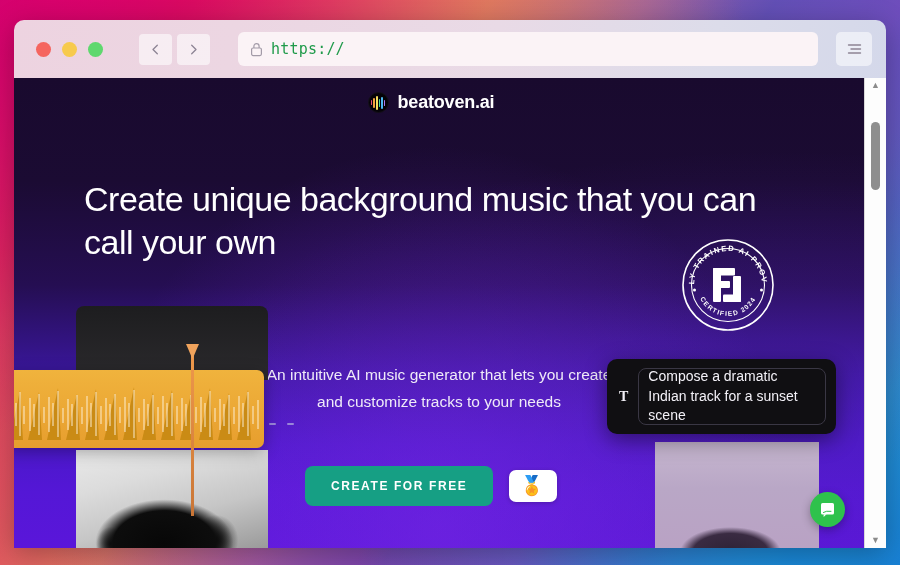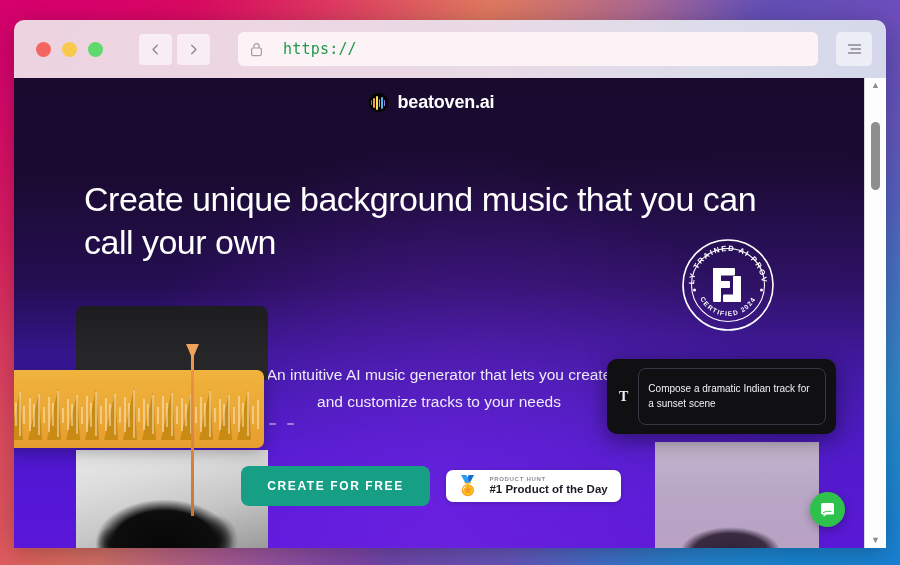--- a/index.html
+++ b/index.html
@@ -82,21 +82,21 @@
   }
   .navbtn svg { display:block; }
 
   #urlbar {
     flex: 1;
     height: 34px;
     background: #fbf3f6;
     border-radius: 6px;
     display: flex;
     align-items: center;
-    gap: 20px;
+    gap: 8px;
     padding: 0 12px;
     min-width: 0;
   }
   #urlbar .lock { flex: none; display:block; }
   #url-text {
     font-family: "DejaVu Sans Mono", monospace;
     font-size: 15px;
     color: #1f9a4a;
     letter-spacing: .2px;
     white-space: nowrap;
@@ -317,21 +317,21 @@
     font-family: "Liberation Serif", serif;
   }
   #prompt-field {
     flex: 1;
     align-self: stretch;
     margin: 9px 0;
     border: 1px solid #3a3744;
     border-radius: 8px;
     padding: 15px 9px;
     color: #f3f1f7;
-    font-size: 10px;
+    font-size: 14px;
     line-height: 1.42;
     display: flex; align-items: center;
     background: transparent;
   }
 
   
   #gallery-card {
     position: absolute;
     left: 641px; top: 364px;
     width: 164px; height: 106px;
@@ -575,24 +575,20 @@
           <div id="prompt-field">Compose a dramatic Indian track for a sunset scene</div>
         </div>
 
         <div id="gallery-card"></div>
 
         <div id="cta-row">
           <button id="cta-primary">CREATE FOR FREE</button>
 
           <div id="ph-badge">
             <span id="ph-medal">🏅</span>
-            <span id="ph-text">
-              <span id="ph-kicker">PRODUCT HUNT</span>
-              <span id="ph-title">#1 Product of the Day</span>
-            </span>
           </div>
         </div>
 
         <div id="chat-launcher">
           <svg width="19" height="19" viewBox="0 0 19 19">
             <rect x="3" y="3" width="13" height="11.5" rx="1.6" fill="#ffffff"></rect>
             <path d="M5.4 12.4 Q8 10.6 13 11.3" fill="none" stroke="#2ec24c" stroke-width="1" stroke-linecap="round"></path>
             <path d="M5.6 14.3 L5.6 17 L8.6 14.3 Z" fill="#ffffff"></path>
           </svg>
         </div>

